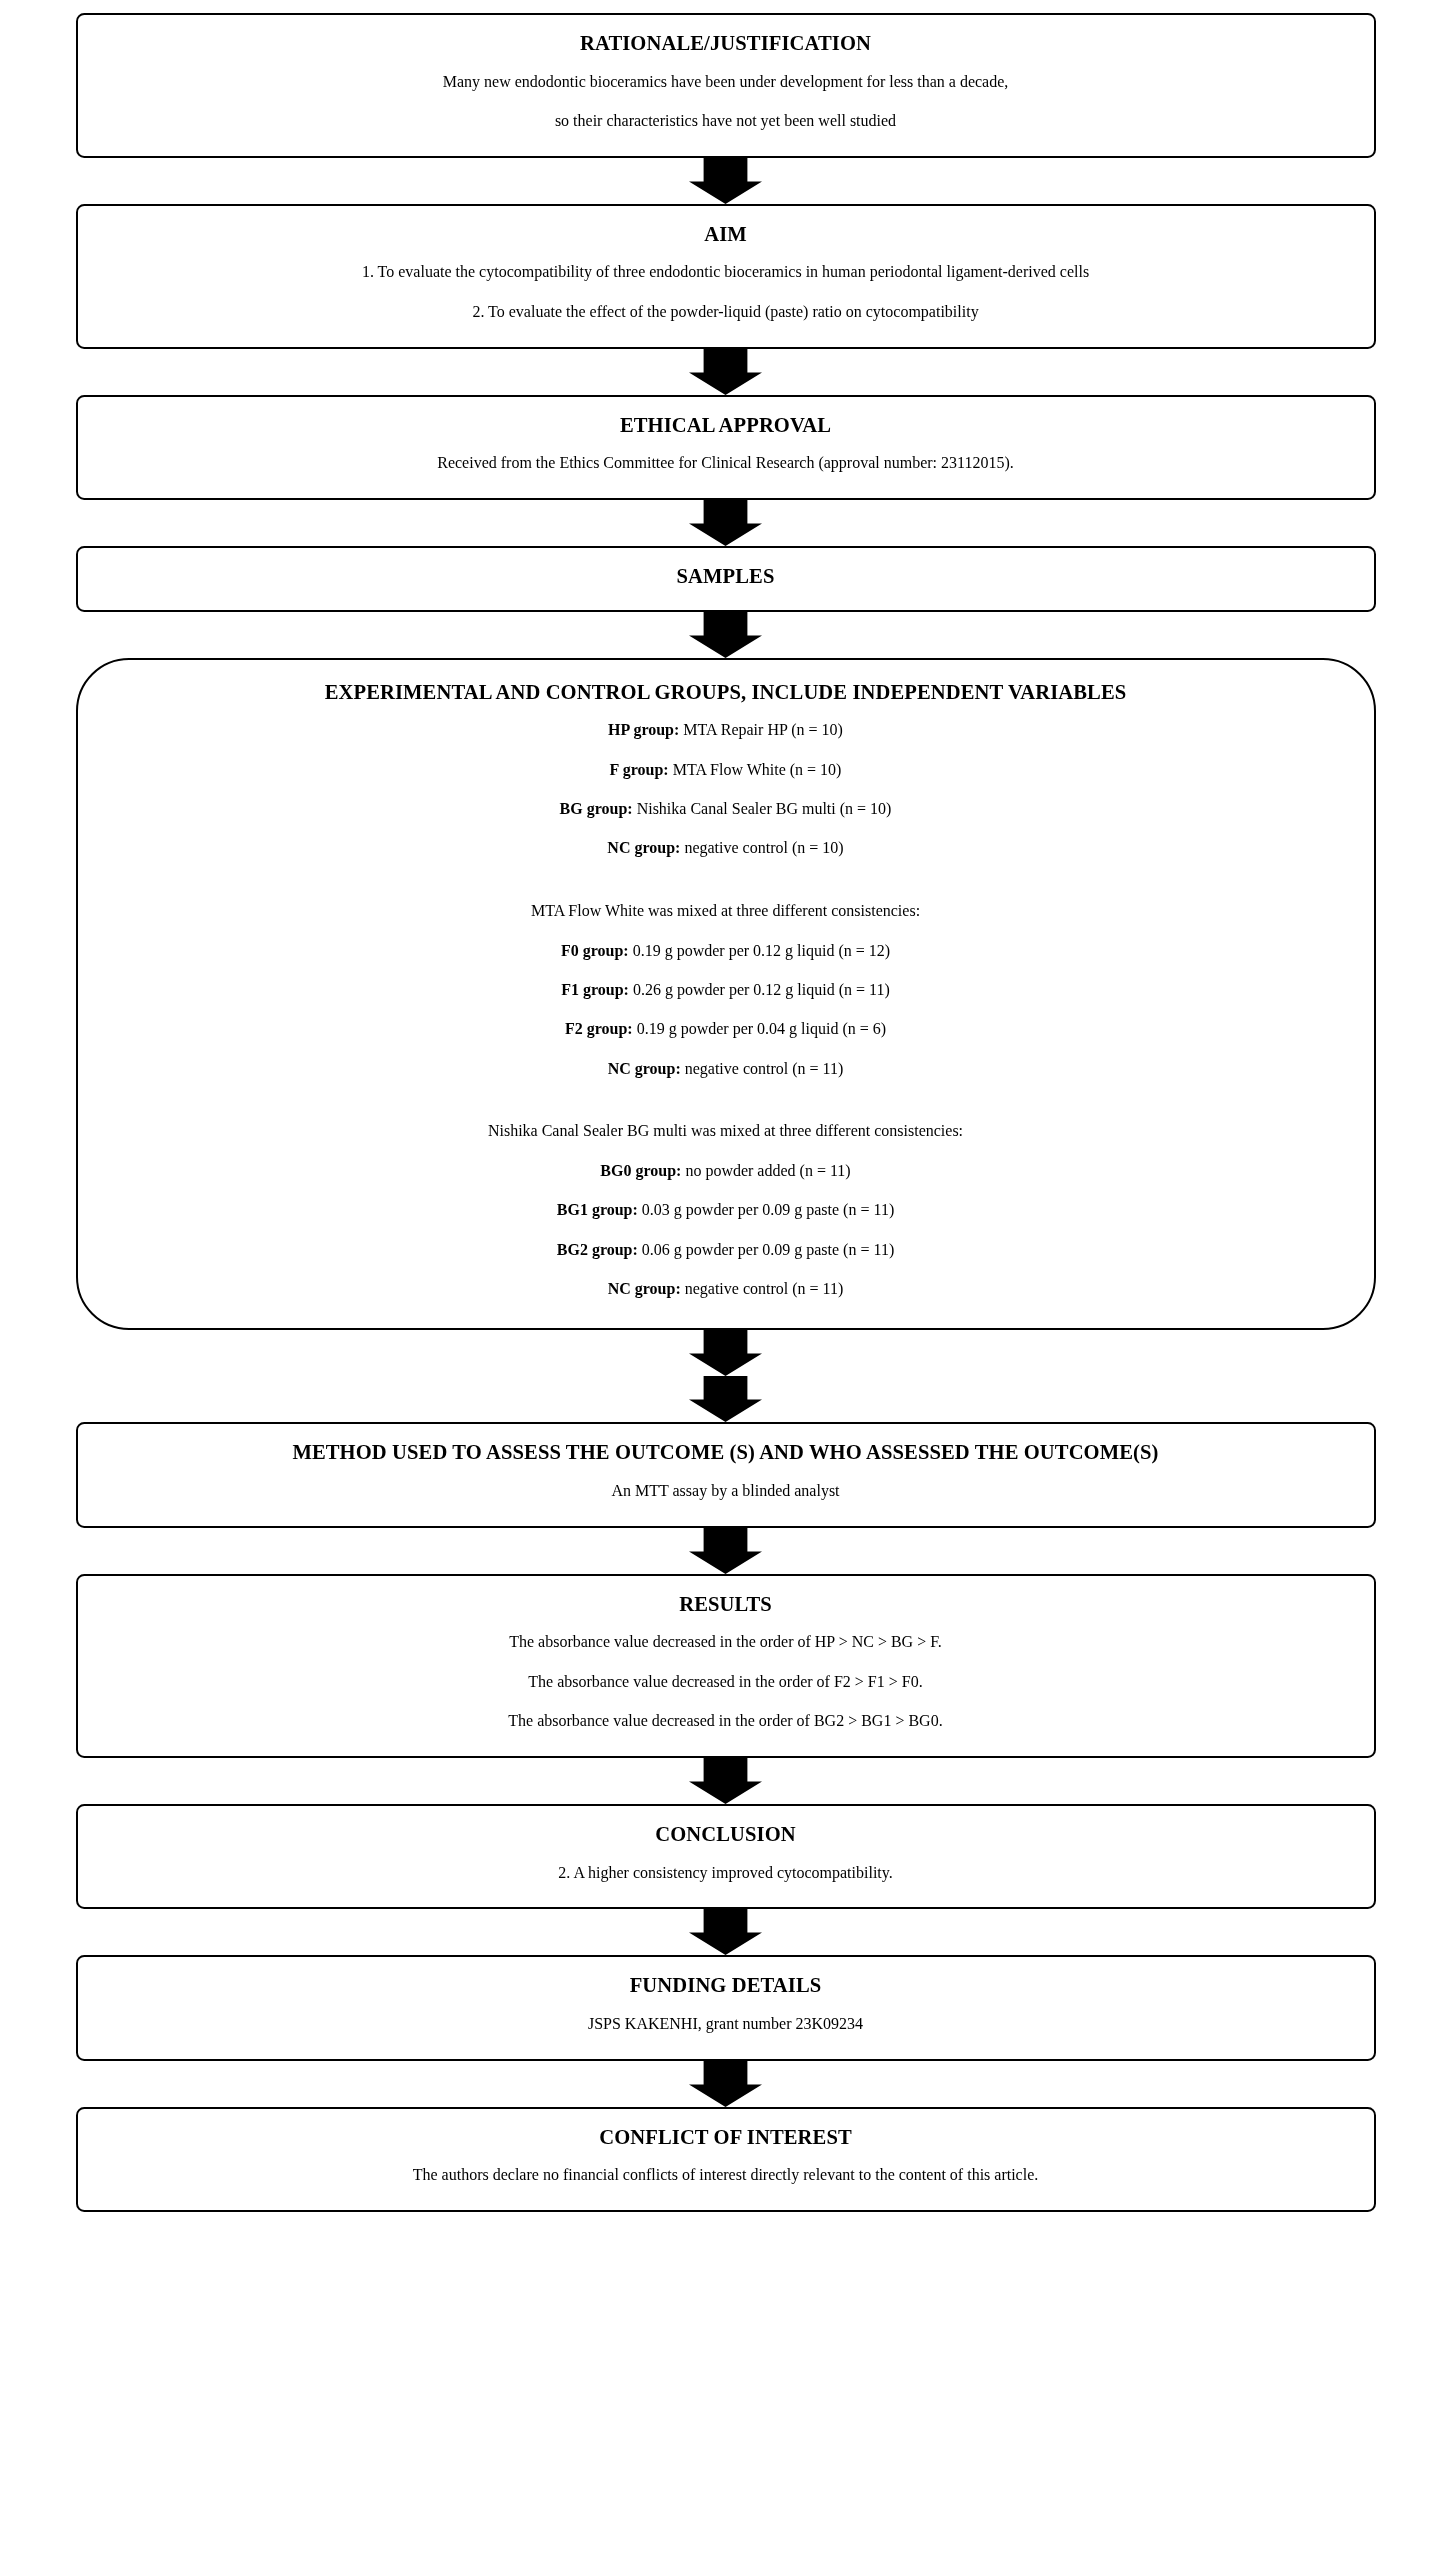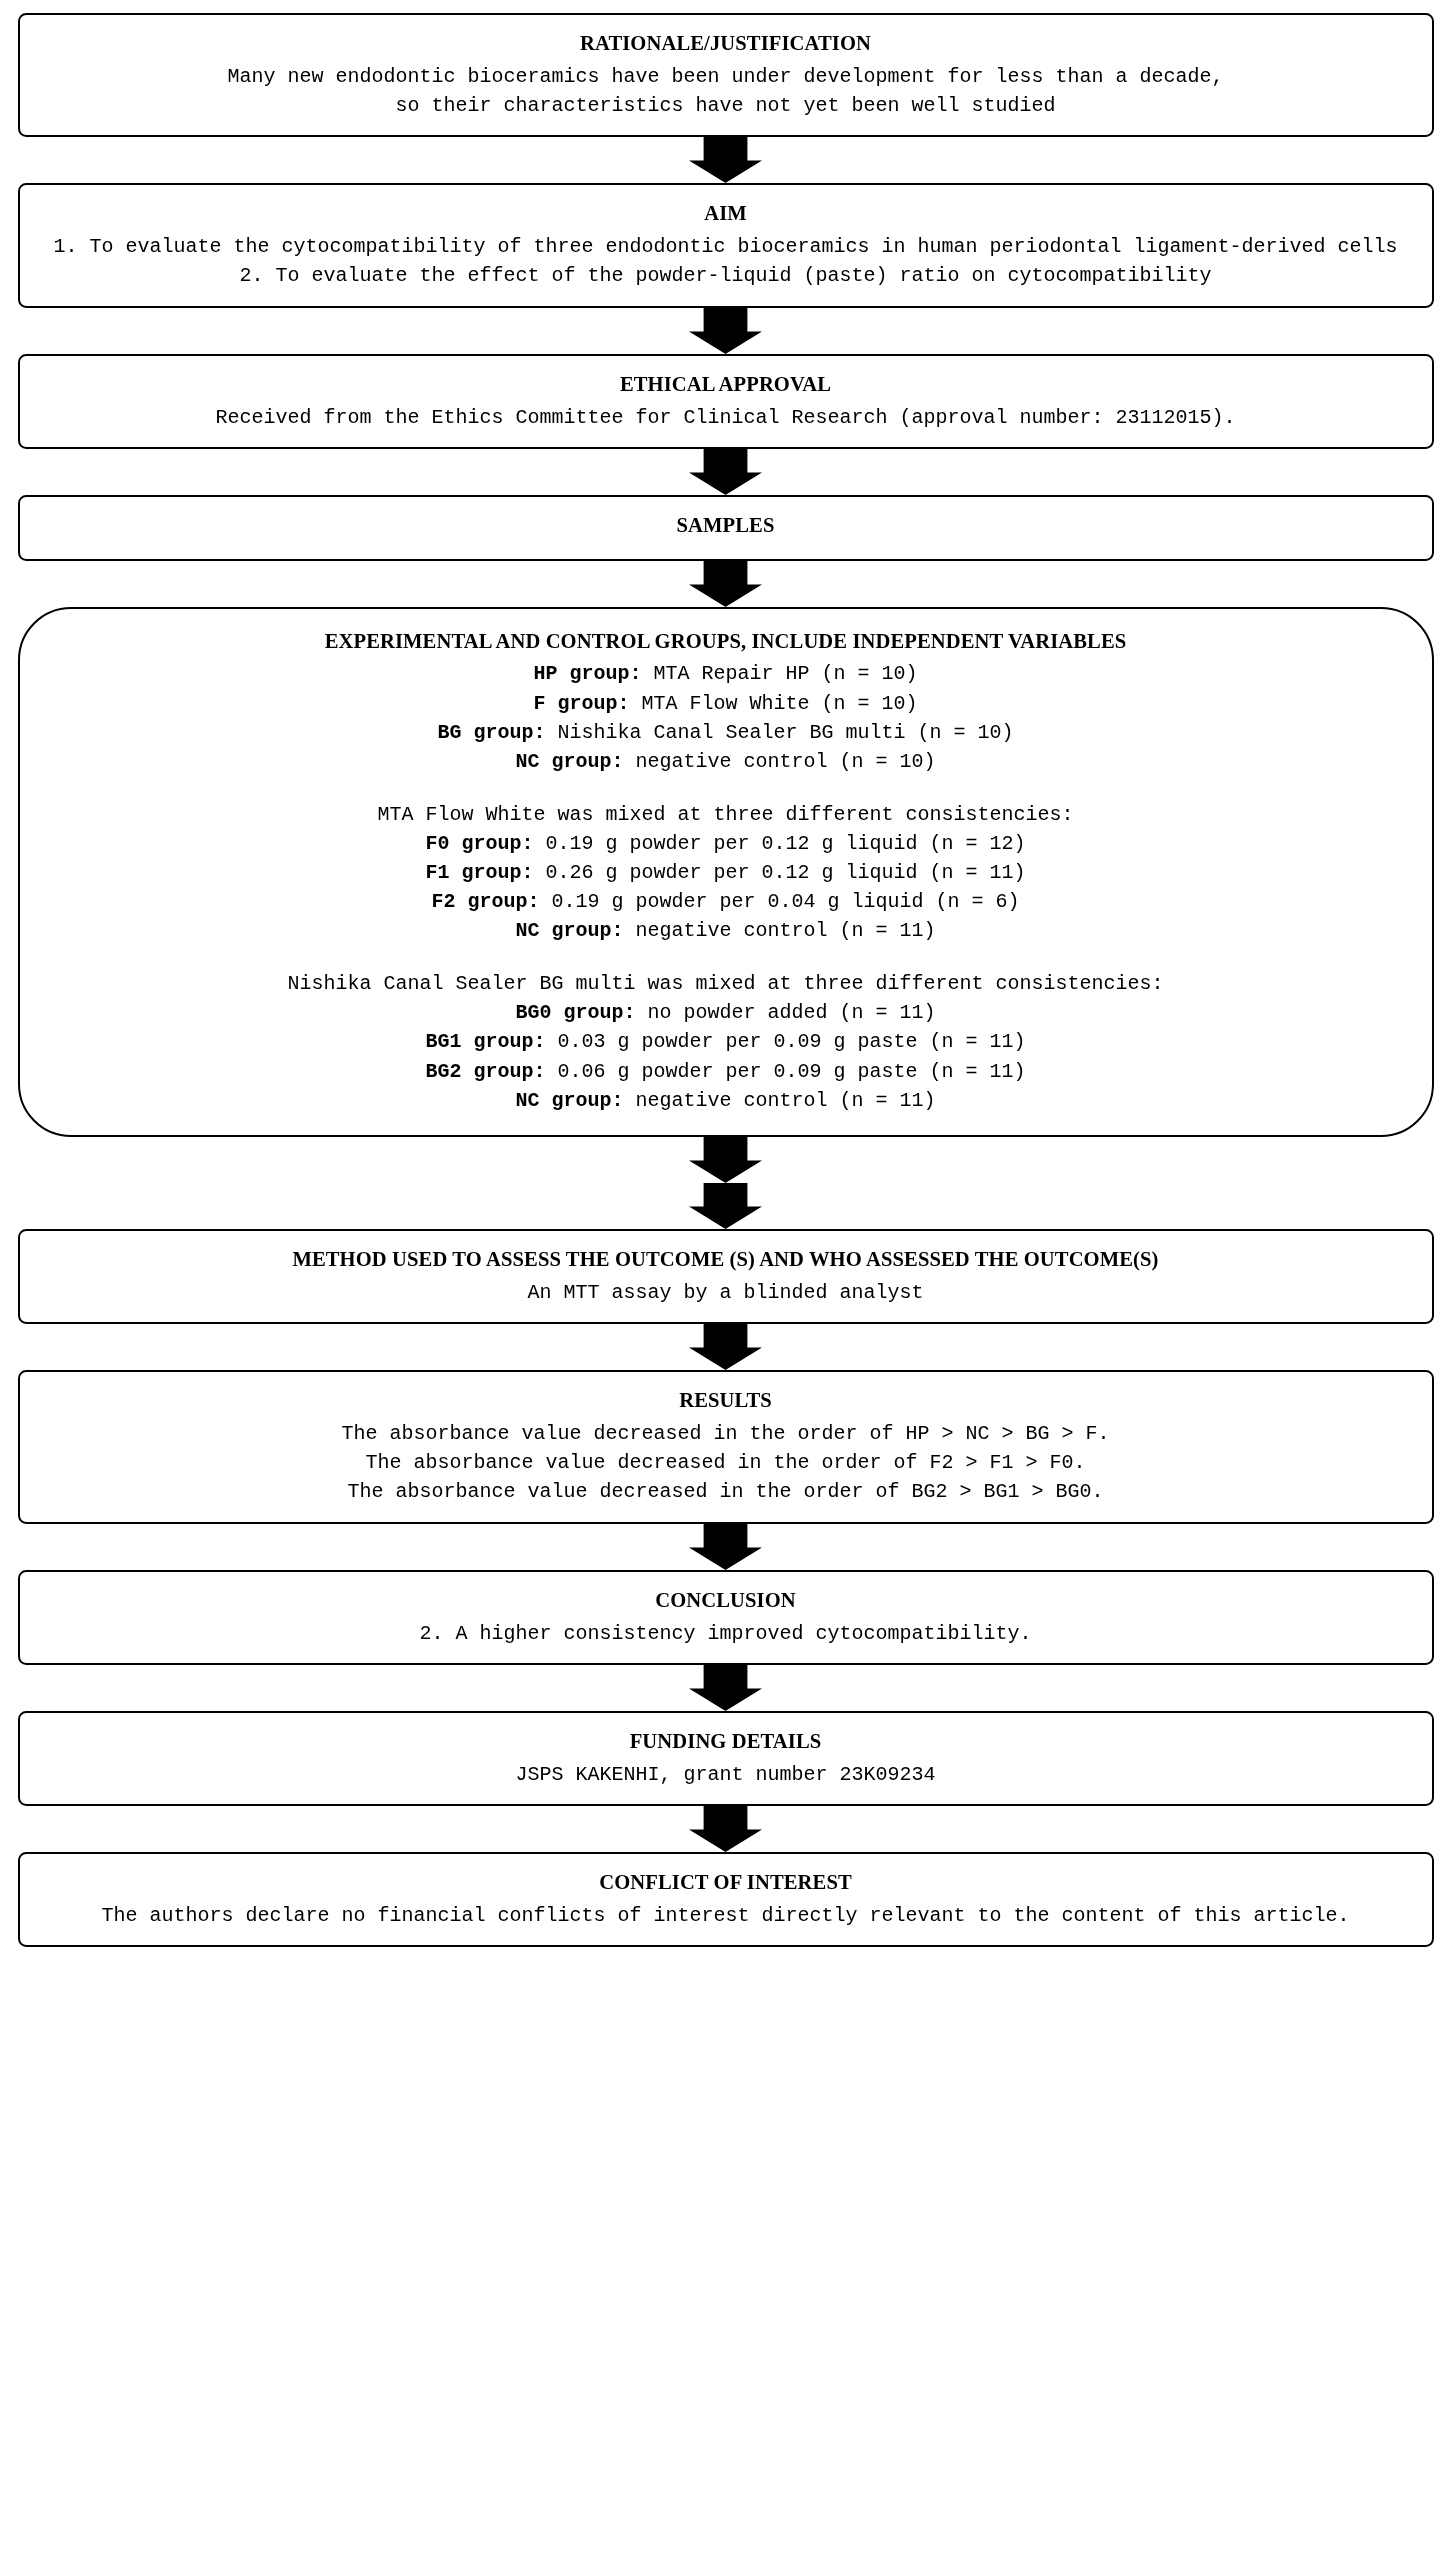--- a/index.html
+++ b/index.html
@@ -16,21 +16,21 @@
   #flowchart {
     width: 1451px;
     min-height: 2550px;
     box-sizing: border-box;
     padding: 13px 17.6px 13px 17.6px;
     display: flex;
     flex-direction: column;
     align-items: center;
   }
   .node {
-    width: 1416px;
+    width: 1300px;
     box-sizing: border-box;
     border: 2.9px solid #000000;
     border-radius: 8.2px;
     background: #ffffff;
     padding: 14px 23.5px 15.3px 23.5px;
     text-align: center;
     display: flex;
     flex-direction: column;
     align-items: center;
     justify-content: center;
@@ -40,24 +40,23 @@
     padding: 17.6px 23.5px 20px 23.5px;
   }
   .node-title {
     font-weight: bold;
     font-size: 20.6px;
     line-height: 1.42;
     letter-spacing: 0.1px;
     margin: 0 0 3.5px 0;
   }
   .node-line {
-    font-size: 20px;
+    font-size: 16px;
     line-height: 1.46;
-    margin: 0;
-    font-family: Liberation Mono, monospace;
+    margin: 8px;
   }
   .node-line.bold-lead > .lead {
     font-weight: bold;
   }
   .spacer-line {
     height: 23.5px;
   }
   .arrow {
     width: 73px;
     height: 46px;

